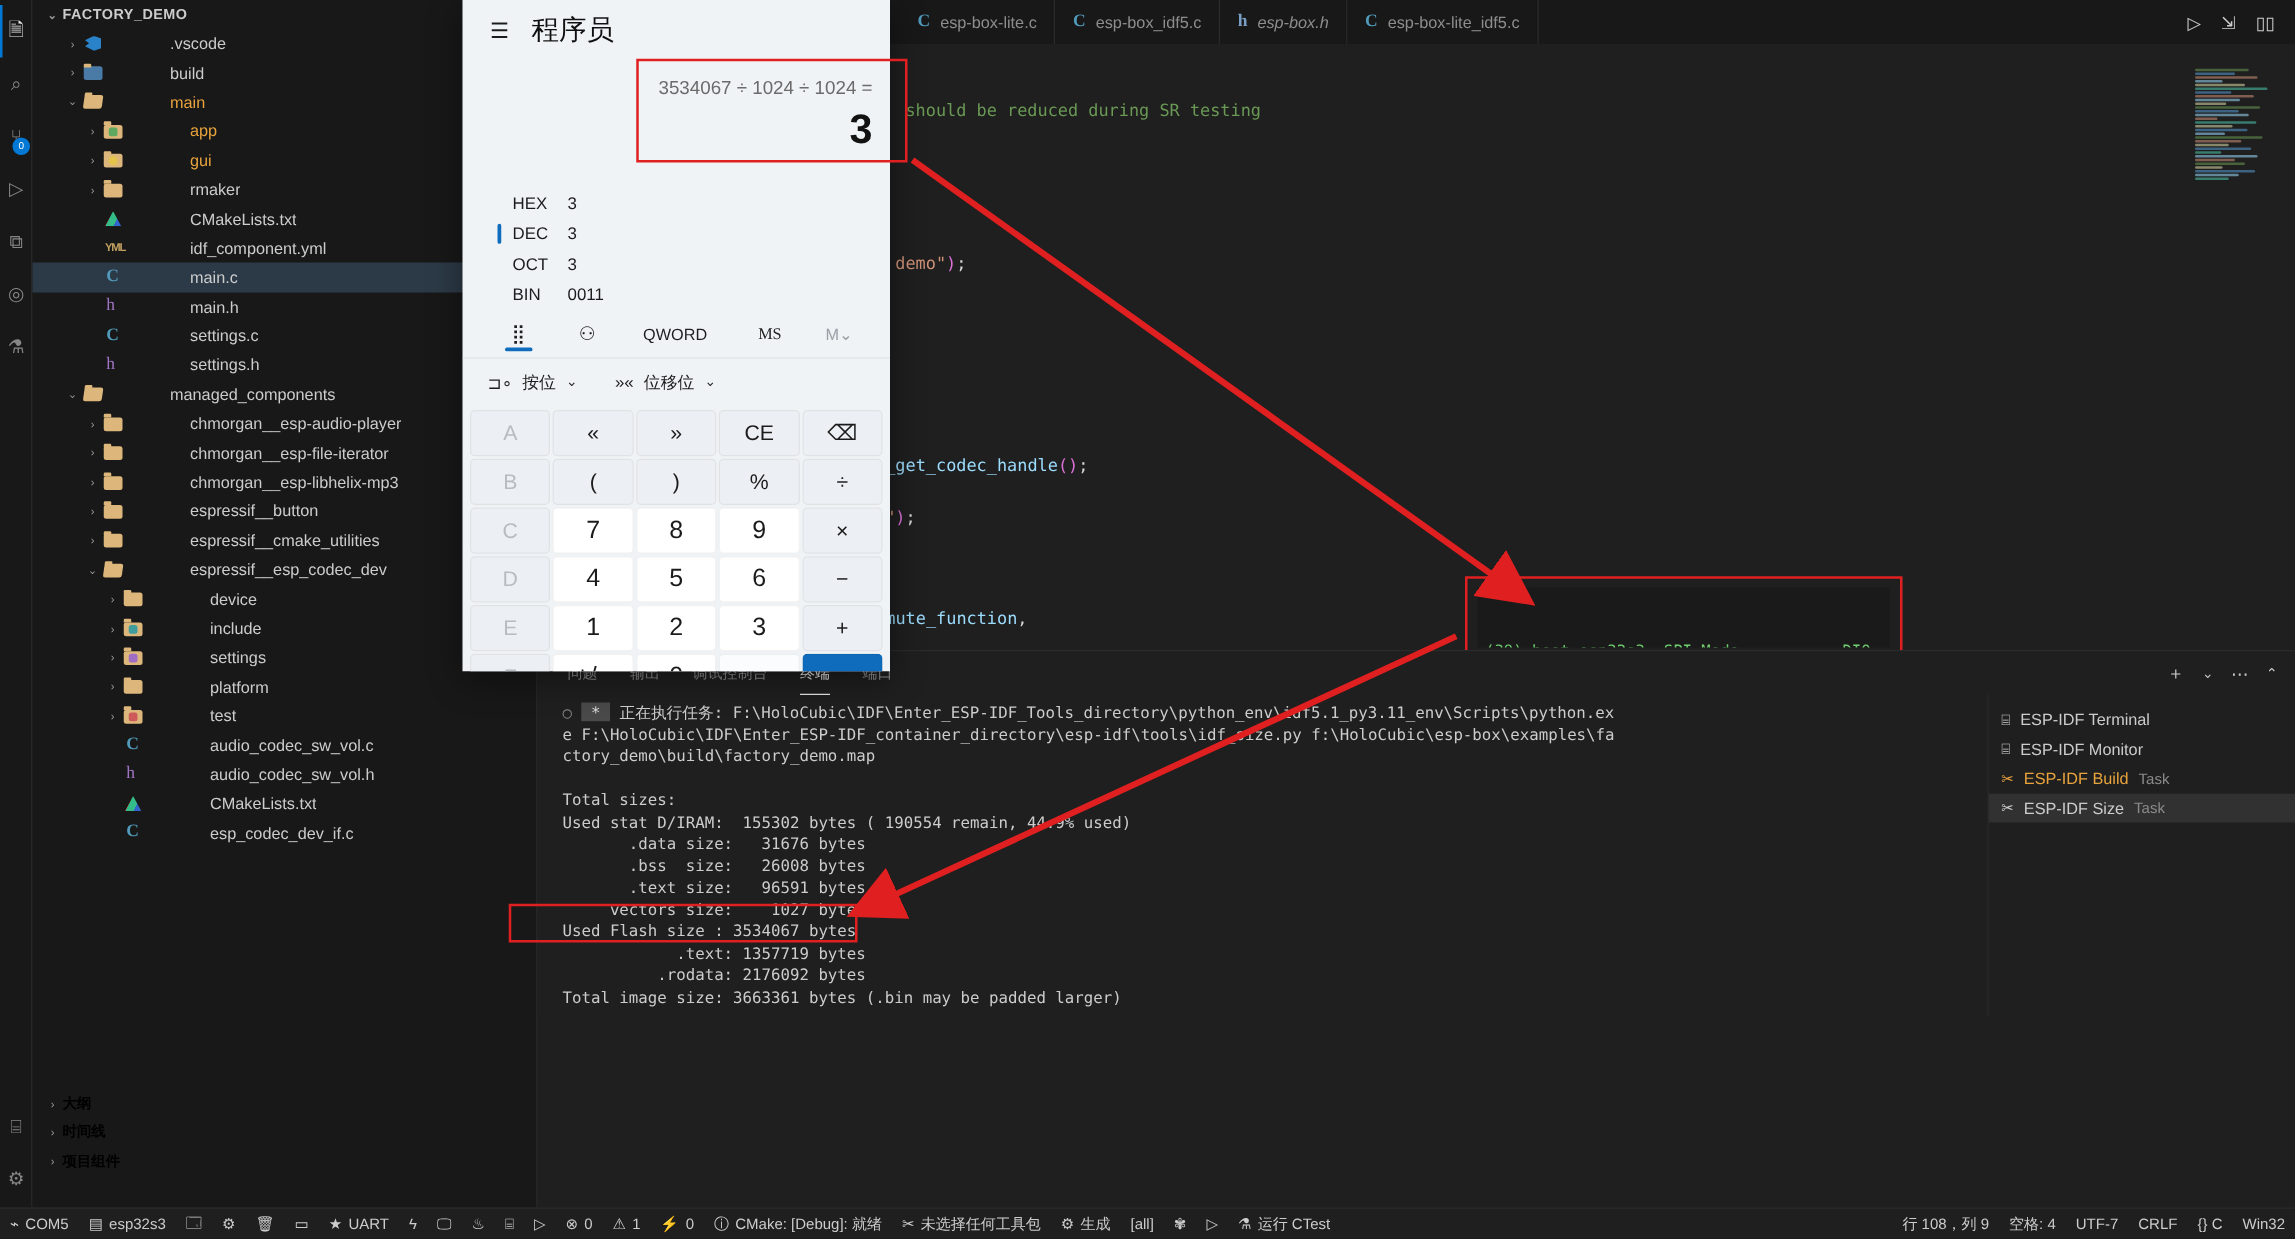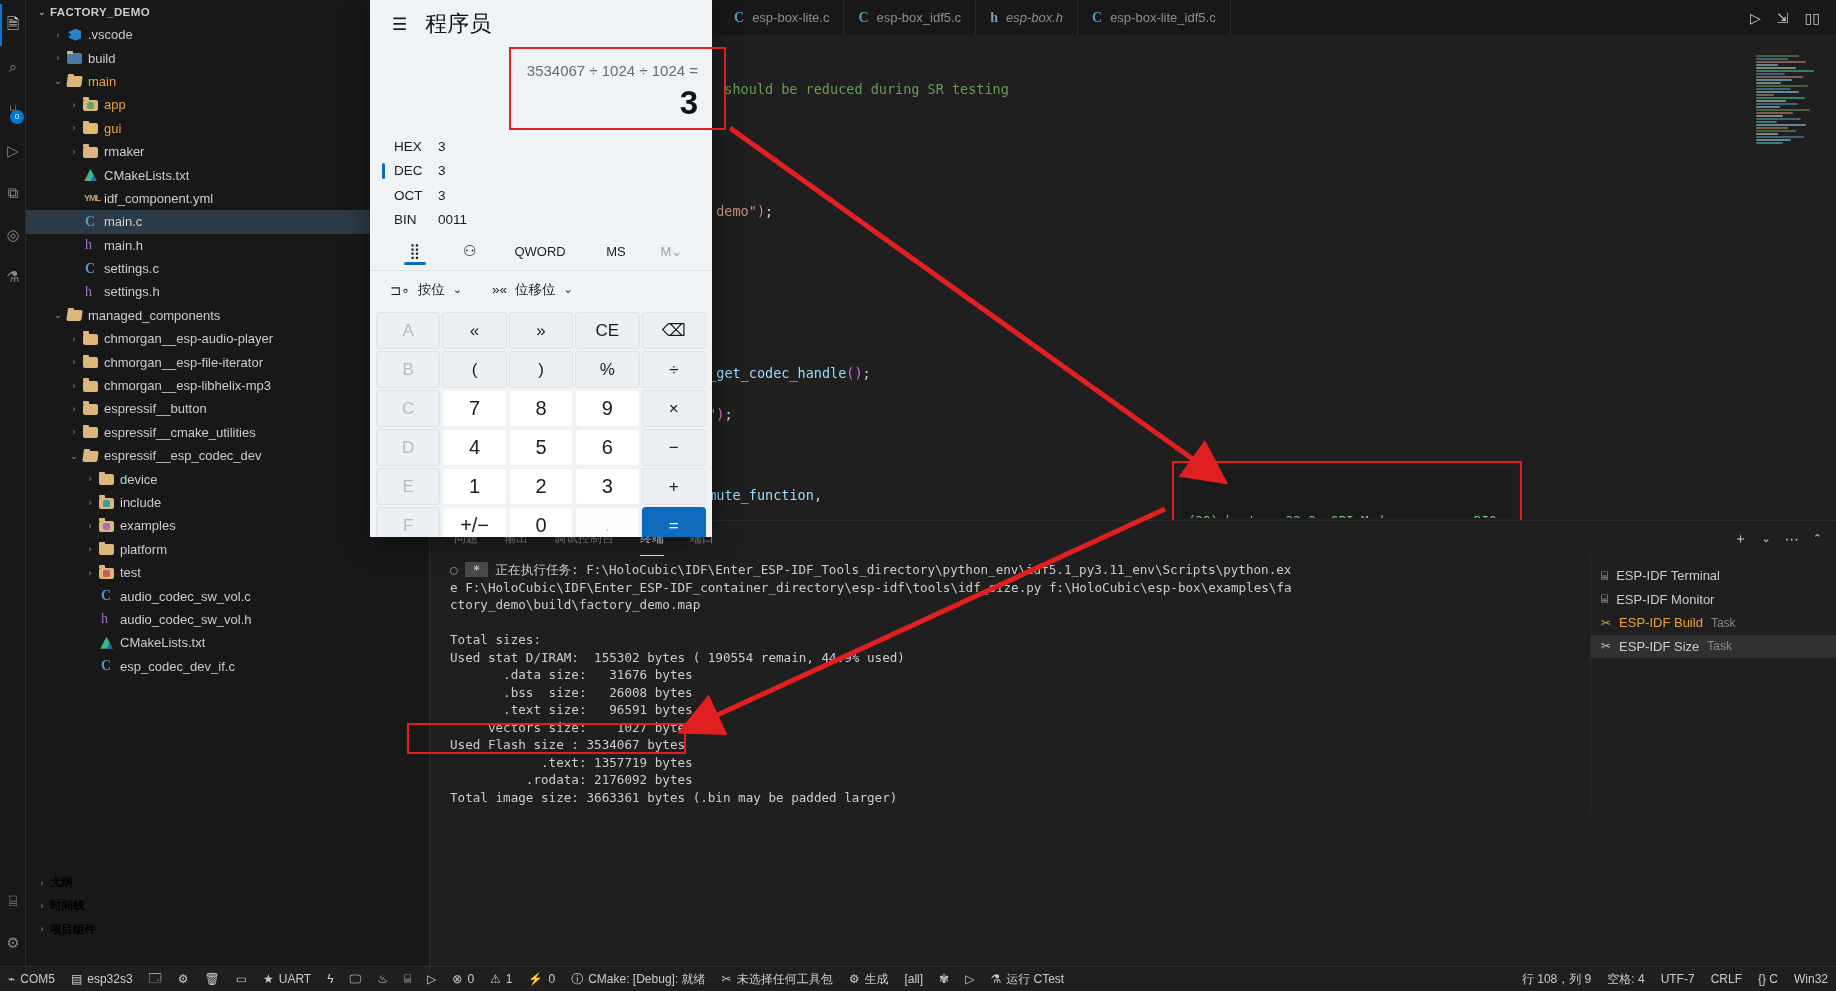--- a/index.html
+++ b/index.html
@@ -23,21 +23,21 @@
   .sb-title { height:35px; display:flex; align-items:center; padding-left:20px;
     color:#cccccc; font-size:11.5px; letter-spacing:.4px; }
   .sb-section { display:flex; align-items:center; height:23px; padding-left:8px;
     color:#cccccc; font-size:11.5px; font-weight:bold; letter-spacing:.4px; }
   .tree { font-size:13px; color:#cccccc; }
   .row { display:flex; align-items:center; height:23.4px; white-space:nowrap; cursor:pointer; }
   .row.sel { background:#2c3a47; }
   .chev { width:16px; text-align:center; color:#9a9a9a; font-size:9px; flex:none; }
   .ficon { width:17px; height:16px; margin-right:5px; flex:none; display:inline-block;
     position:relative; }
-  .lbl { overflow:hidden; text-overflow:ellipsis; }
+  .lbl { overflow:hidden; text-overflow:ellipsis;margin-left:48px; }
   .lbl.orange { color:#e8a33d; }
 
   
   .fold { width:15px; height:11px; background:#dcb67a; border-radius:1.5px 2px 2px 2px;
     position:absolute; left:1px; top:3px; }
   .fold:before { content:""; position:absolute; left:0; top:-2.5px; width:6px; height:3px;
     background:#dcb67a; border-radius:1px 1px 0 0; }
   .fold.open { background:#dcb67a; transform:skewX(-8deg); }
   .fold.blue { background:#4a7ba7; }
   .fold.green:after { content:""; position:absolute; left:4px; top:2px; width:7px; height:7px;
@@ -129,21 +129,21 @@
   
   .calc { position:absolute; left:370px; top:0; width:342px; height:537px;
     background:#f0f3f6; box-shadow:0 6px 26px rgba(0,0,0,.45); overflow:hidden; }
   .calc-title { height:48px; display:flex; align-items:center; gap:18px; padding-left:22px; }
   .calc-ham { font-size:17px; color:#1b1b1b; }
   .calc-titletext { font-size:22px; color:#101010; }
   .calc-display { height:86px; position:relative; }
   .calc-expr { position:absolute; right:14px; top:14px; color:#6b6b6b; font-size:15px; }
   .calc-result { position:absolute; right:14px; top:36px; color:#121212; font-size:33px;
     font-weight:bold; }
-  .radix { padding:0 0 0 24px; }
+  .radix { padding:0 0 0 40px;margin-top:16px; }
   .radix-row { display:flex; align-items:center; height:24.5px; font-size:13.5px;
     color:#1b1b1b; position:relative; }
   .radix-row.active:before { content:""; position:absolute; left:-12px; top:4px;
     width:3px; height:16px; background:#0f6cbd; border-radius:2px; }
   .radix-row .rk { width:44px; }
   .calc-modes { display:flex; align-items:center; height:38px; padding:0 18px;
     font-size:13px; color:#1f1f1f; }
   .cm { position:relative; display:flex; align-items:center; justify-content:center; }
   .cm.sel:after { content:""; position:absolute; left:50%; transform:translateX(-50%);
     bottom:-5px; width:22px; height:3px; background:#0f6cbd; border-radius:2px; }
@@ -330,21 +330,21 @@
           <span class="ficon">
             <span class="fold teal"></span>
           </span>
           <span class="lbl">include</span>
         </div>
         <div class="row" style="padding-left: 56px;">
           <span class="chev">›</span>
           <span class="ficon">
             <span class="fold purple"></span>
           </span>
-          <span class="lbl">examples</span>
+          <span class="lbl">settings</span>
         </div>
         <div class="row" style="padding-left: 56px;">
           <span class="chev">›</span>
           <span class="ficon">
             <span class="fold"></span>
           </span>
           <span class="lbl">platform</span>
         </div>
         <div class="row" style="padding-left: 56px;">
           <span class="chev">›</span>
@@ -570,21 +570,21 @@
         <div class="radix-row">
           <span class="rk">BIN</span>
           <span>0011</span>
         </div>
       </div>
 
     <div class="calc-modes">
       <span class="cm sel" style="width:60px;font-size:15px;letter-spacing:1px;">⣿</span>
       <span class="cm" style="width:60px;font-size:15px;">⚇</span>
       <span class="cm" style="width:95px;">QWORD</span>
-      <span class="cm" style="width:72px;">MS</span>
+      <span class="cm" style="width:72px;font-family:Liberation Serif, serif;">MS</span>
       <span class="cm" style="width:50px;color:#9aa0a6;">M⌄</span>
     </div>
 
     <div class="calc-bitrow">
       <span class="bitgrp">
         <span>⊐∘</span>
         <span>按位</span>
         <span style="font-size:11px;">⌄</span>
       </span>
       <span class="bitgrp">

